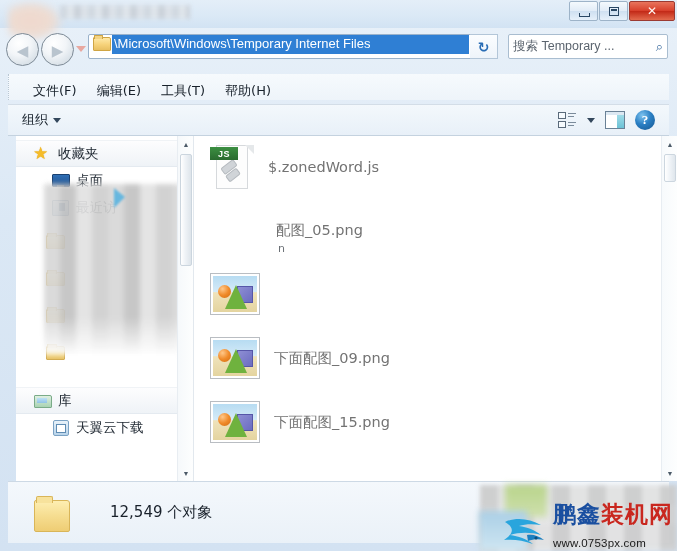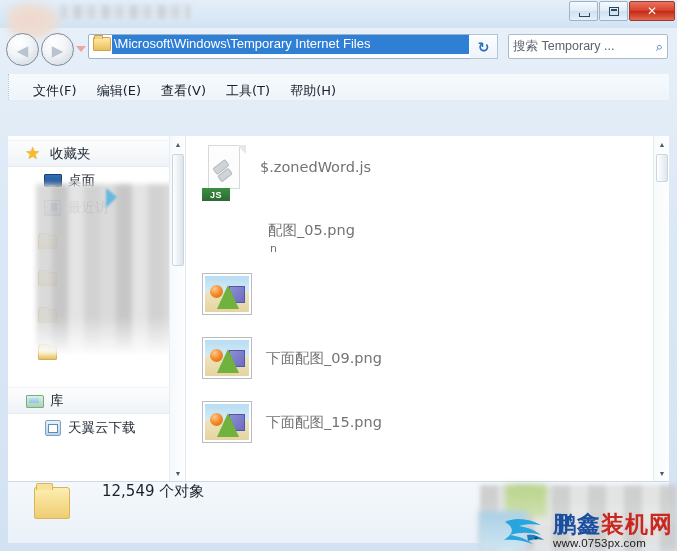--- a/index.html
+++ b/index.html
@@ -209,21 +209,21 @@
   #helpicon {
     width: 20px; height: 20px; border-radius: 50%;
     background: radial-gradient(circle at 36% 28%, #7fc4ef 0%, #2a7fc4 45%, #14558f 100%);
     color: #ffffff; font-size: 13px; font-weight: bold;
     display: flex; align-items: center; justify-content: center;
     font-family: "Liberation Serif", serif;
   }
 
   
   #content {
-    position: absolute; left: 8px; top: 136px; width: 661px; height: 345px;
+    position: absolute; left: 16px; top: 136px; width: 661px; height: 345px;
     background: #ffffff;
     display: flex;
   }
 
   
   #navpane {
     position: relative;
     width: 178px; height: 100%;
     background: #ffffff;
     border-right: 1px solid #e2e8ee;
@@ -394,21 +394,20 @@
     border-left: 9px solid transparent;
     border-top: 9px solid #e5e8ea;
   }
   .jsicon .badge {
     position: absolute; left: 0px; top: 4px; width: 28px; height: 13px;
     background: linear-gradient(180deg, #3c8f42 0%, #2a6b2f 100%);
     color: #ffffff; font-size: 9px; font-weight: bold;
     display: flex; align-items: center; justify-content: center;
     letter-spacing: .5px;
     font-family: "Liberation Sans", sans-serif;
-    margin-top: 41px;
   }
   .jsicon .scroll1, .jsicon .scroll2 {
     position: absolute; background: #d0d4d8; border: 1px solid #b4b9be;
     border-radius: 2px;
   }
   .jsicon .scroll1 { left: 11px; top: 20px; width: 16px; height: 8px; transform: rotate(-38deg); }
   .jsicon .scroll2 { left: 16px; top: 28px; width: 14px; height: 8px; transform: rotate(-38deg); }
   
   .pngicon {
     width: 50px; height: 42px; flex: 0 0 auto;
@@ -449,21 +448,21 @@
     position: absolute; left: 2px; top: 18px; width: 12px; height: 28px;
     background: linear-gradient(90deg, #ffffff 0%, #f0f4f8 45%, #dfe6ec 100%);
     border: 1px solid #ccd6df; border-radius: 2px;
   }
 
   
   #statusbar {
     position: absolute; left: 8px; top: 481px; width: 661px; height: 62px;
     background: linear-gradient(180deg, #f4f8fc 0%, #eaf1f8 100%);
     border-top: 1px solid #cdd9e5;
-    display: flex; align-items: flex-start; padding-left: 26px; gap: 28px;
+    display: flex; align-items: center; padding-left: 26px; gap: 36px;
     overflow: hidden;
   }
   #statusfolder { width: 40px; height: 36px; position: relative; flex: 0 0 auto; }
   #statusfolder:before {
     content: ''; position: absolute; left: 0; top: 5px; width: 34px; height: 30px;
     background: linear-gradient(180deg, #fdeeb2 0%, #f6dd90 50%, #eecd74 100%);
     border: 1px solid #d9b558; border-radius: 2px 3px 2px 2px;
   }
   #statusfolder:after {
     content: ''; position: absolute; left: 2px; top: 1px; width: 15px; height: 6px;
@@ -487,21 +486,21 @@
   #wm-cn {
     font-size: 23px; font-weight: bold; line-height: 1.05;
     font-family: "DejaVu Sans", sans-serif;
     letter-spacing: 1px;
   }
   #wm-cn .b { color: #1a4fa0; }
   #wm-cn .r { color: #c9271f; text-align: center; }
   #wm-url {
     font-size: 11.5px; color: #1a1a1a; letter-spacing: .2px;
     font-family: "Liberation Sans", sans-serif;
-    margin-top: 1px;
+    margin-top: 11px;
   }
   
   #wm-censor {
     position: absolute; right: 0; bottom: 0; width: 197px; height: 66px;
     background:
       repeating-linear-gradient(90deg,
         rgba(205,205,205,.85) 0px, rgba(205,205,205,.85) 18px,
         rgba(228,228,228,.85) 18px, rgba(228,228,228,.85) 36px),
       repeating-linear-gradient(180deg,
         rgba(190,190,190,.5) 0px, rgba(190,190,190,.5) 20px,
@@ -566,25 +565,43 @@
 
     <div id="searchbox">
       <span id="searchph">搜索 Temporary ...</span>
       <span id="searchicon">⌕</span>
     </div>
   </div>
 
   <div id="menubar">
     <div class="menuitem">文件(F)</div>
     <div class="menuitem">编辑(E)</div>
-    <div class="menuitem">查看(V)</div>
     <div class="menuitem">工具(T)</div>
     <div class="menuitem">帮助(H)</div>
   </div>
 
+  <div id="toolbar">
+    <div id="organize">
+      <span>组织</span>
+      <span class="caret-down"></span>
+    </div>
+    <div id="tb-right">
+      <div class="viewicon">
+        <span class="vbox t"></span>
+        <span class="vbox b"></span>
+        <span class="vline a"></span>
+        <span class="vline b2"></span>
+        <span class="vline c"></span>
+        <span class="vline d"></span>
+      </div>
+      <span class="caret-down"></span>
+      <div id="previewicon"></div>
+      <div id="helpicon">?</div>
+    </div>
+  </div>
 
   <div id="content">
 
     <div id="navpane">
       <div class="navlist">
 
         <div class="navrow header">
           <span class="ico star"></span>
           <span>收藏夹</span>
         </div>

